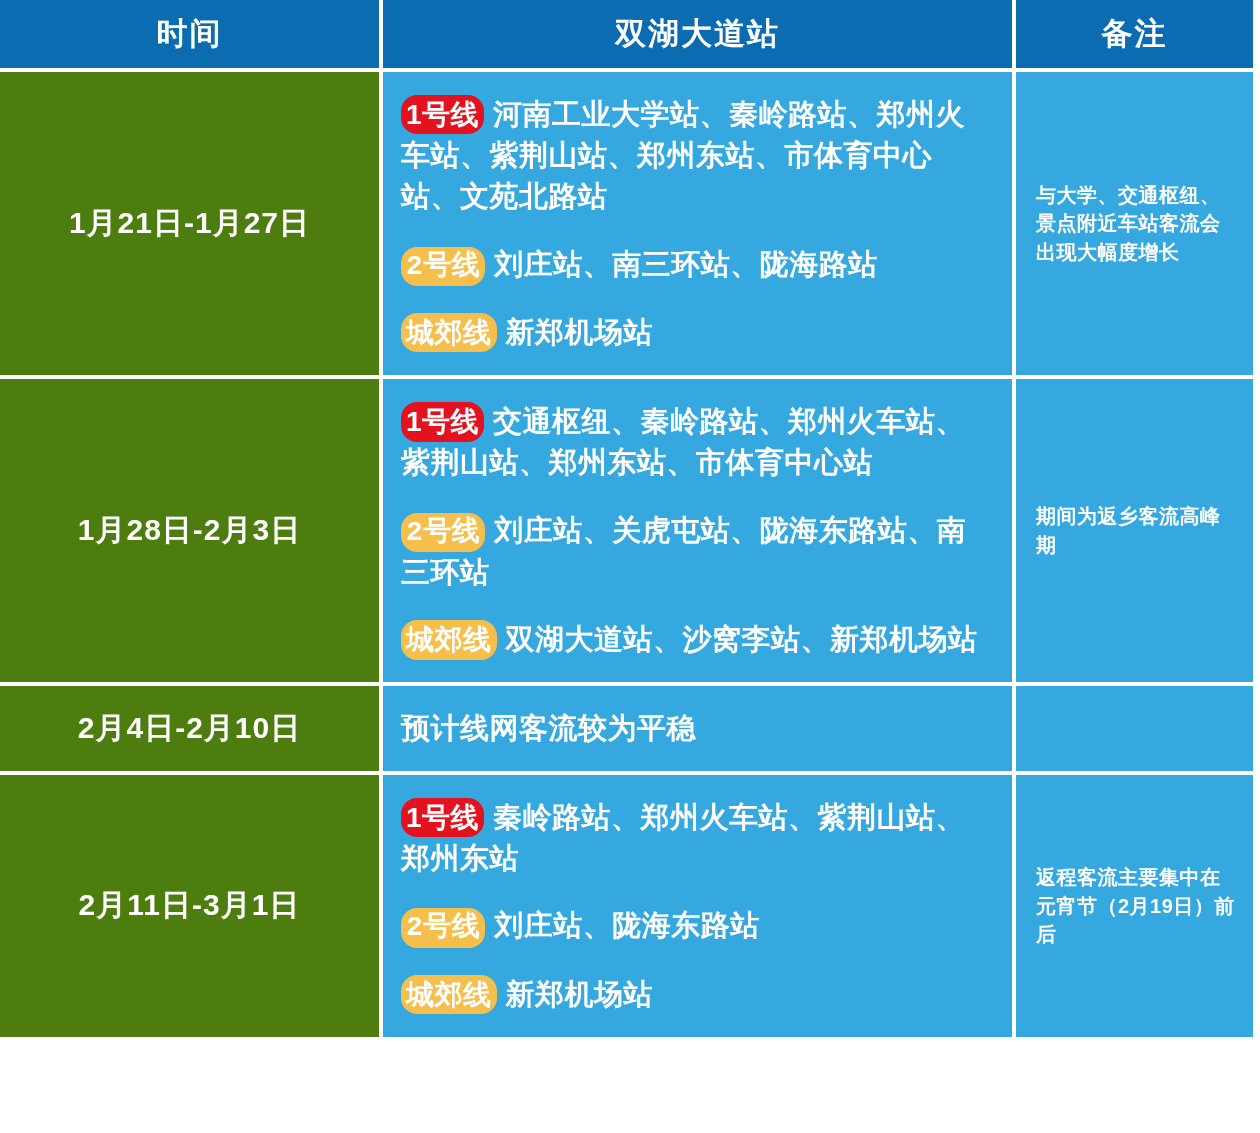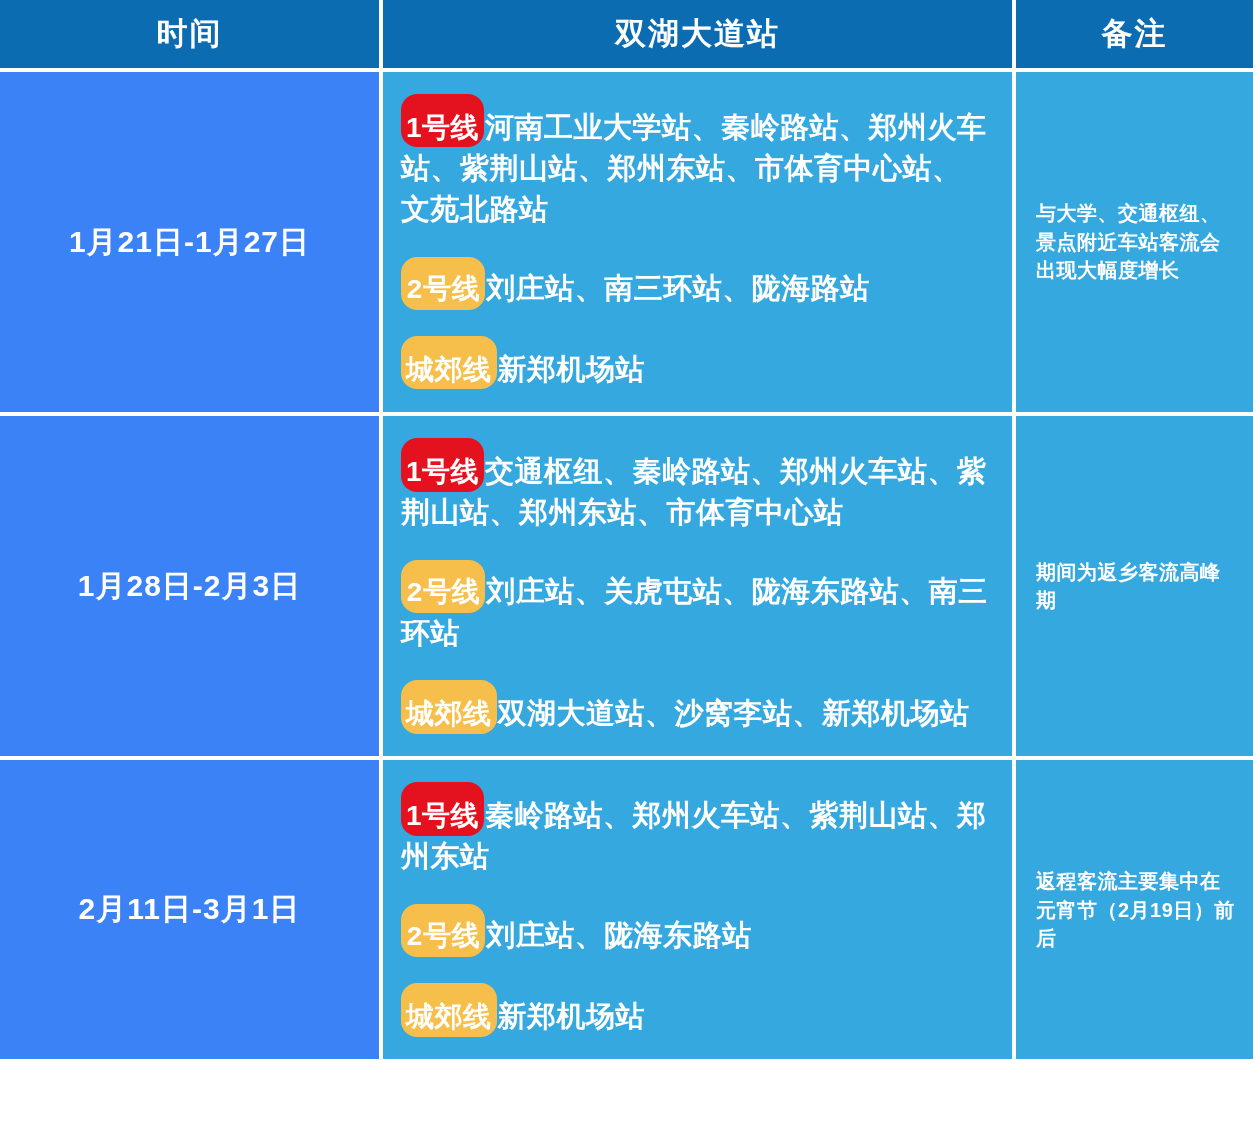--- a/index.html
+++ b/index.html
@@ -55,21 +55,21 @@
     vertical-align: middle;
     border-right: 4px solid #ffffff;
     border-bottom: 4px solid #ffffff;
     color: #ffffff;
   }
   tbody td:last-child { border-right: none; }
   tbody tr:last-child td { border-bottom: none; }
 
   
   td.time-cell {
-    background: #3b82f6;
+    background: #4d7c0f;
     text-align: center;
     font-size: 30px;
     font-weight: bold;
     letter-spacing: 1px;
     white-space: nowrap;
   }
 
   
   td.stations-cell {
     background: #35A8E0;
@@ -106,22 +106,22 @@
     letter-spacing: 0.5px;
     color: #ffffff;
     margin: 0 0 26px 0;
     text-indent: 0;
   }
   .line-block:last-child { margin-bottom: 0; }
 
   .badge {
     display: inline-block;
     border-radius: 16px;
-    padding: 18px 5px 3px 5px;
-    margin-right: 1px;
+    padding: 4px 5px 3px 5px;
+    margin-right: 9px;
     color: #ffffff;
     font-weight: bold;
     font-size: 28px;
     line-height: 1.16;
     vertical-align: baseline;
     white-space: nowrap;
   }
   .badge.line1 { background: #E3121E; }
   .badge.line2 { background: #F6BE4A; font-family: Liberation Mono, monospace; }
   .badge.suburb { background: #F6BE4A; }
@@ -172,20 +172,27 @@
           <div class="line-block">
             <span class="badge line2">2号线</span><span class="stations-text">刘庄站、关虎屯站、陇海东路站、南三环站</span>
           </div>
           <div class="line-block">
             <span class="badge suburb">城郊线</span><span class="stations-text">双湖大道站、沙窝李站、新郑机场站</span>
           </div>
         </td>
         <td class="remark-cell">期间为返乡客流高峰期</td>
       </tr>
 
+      <tr>
+        <td class="time-cell">2月4日-2月10日</td>
+        <td class="stations-cell">
+          <div class="plain-line">预计线网客流较为平稳</div>
+        </td>
+        <td class="remark-cell"></td>
+      </tr>
 
       <tr>
         <td class="time-cell">2月11日-3月1日</td>
         <td class="stations-cell">
           <div class="line-block">
             <span class="badge line1">1号线</span><span class="stations-text">秦岭路站、郑州火车站、紫荆山站、郑州东站</span>
           </div>
           <div class="line-block">
             <span class="badge line2">2号线</span><span class="stations-text">刘庄站、陇海东路站</span>
           </div>

